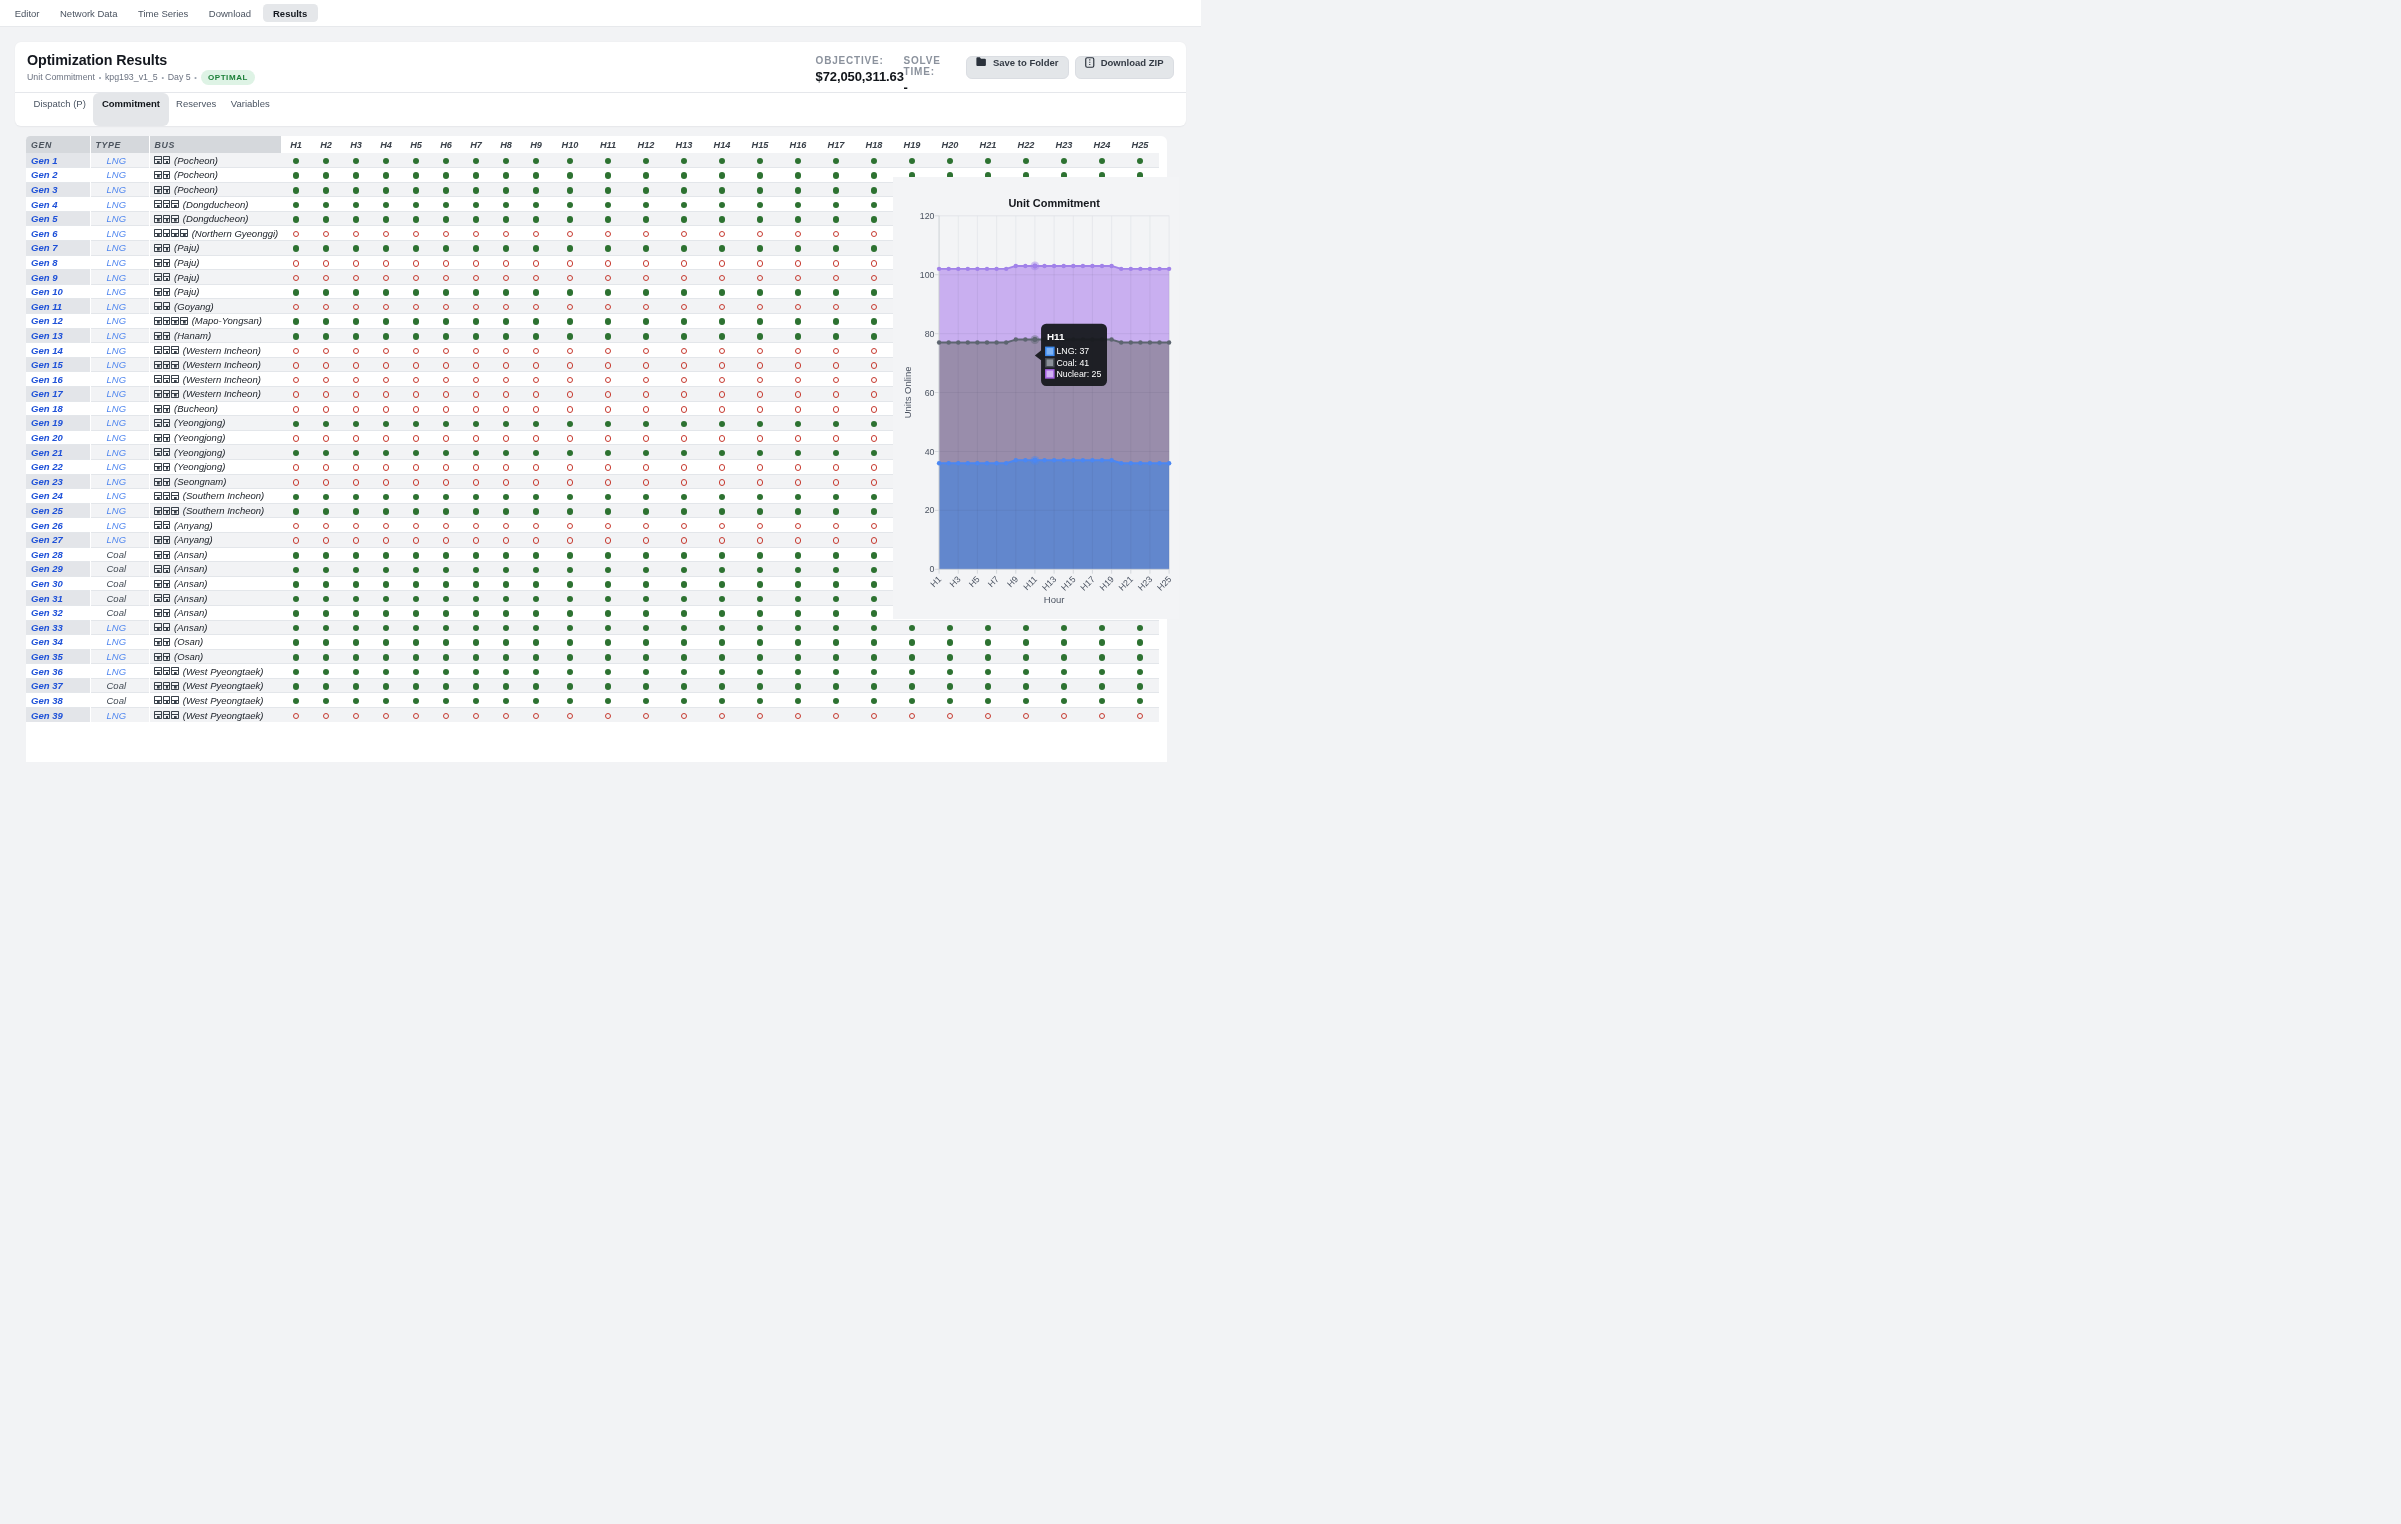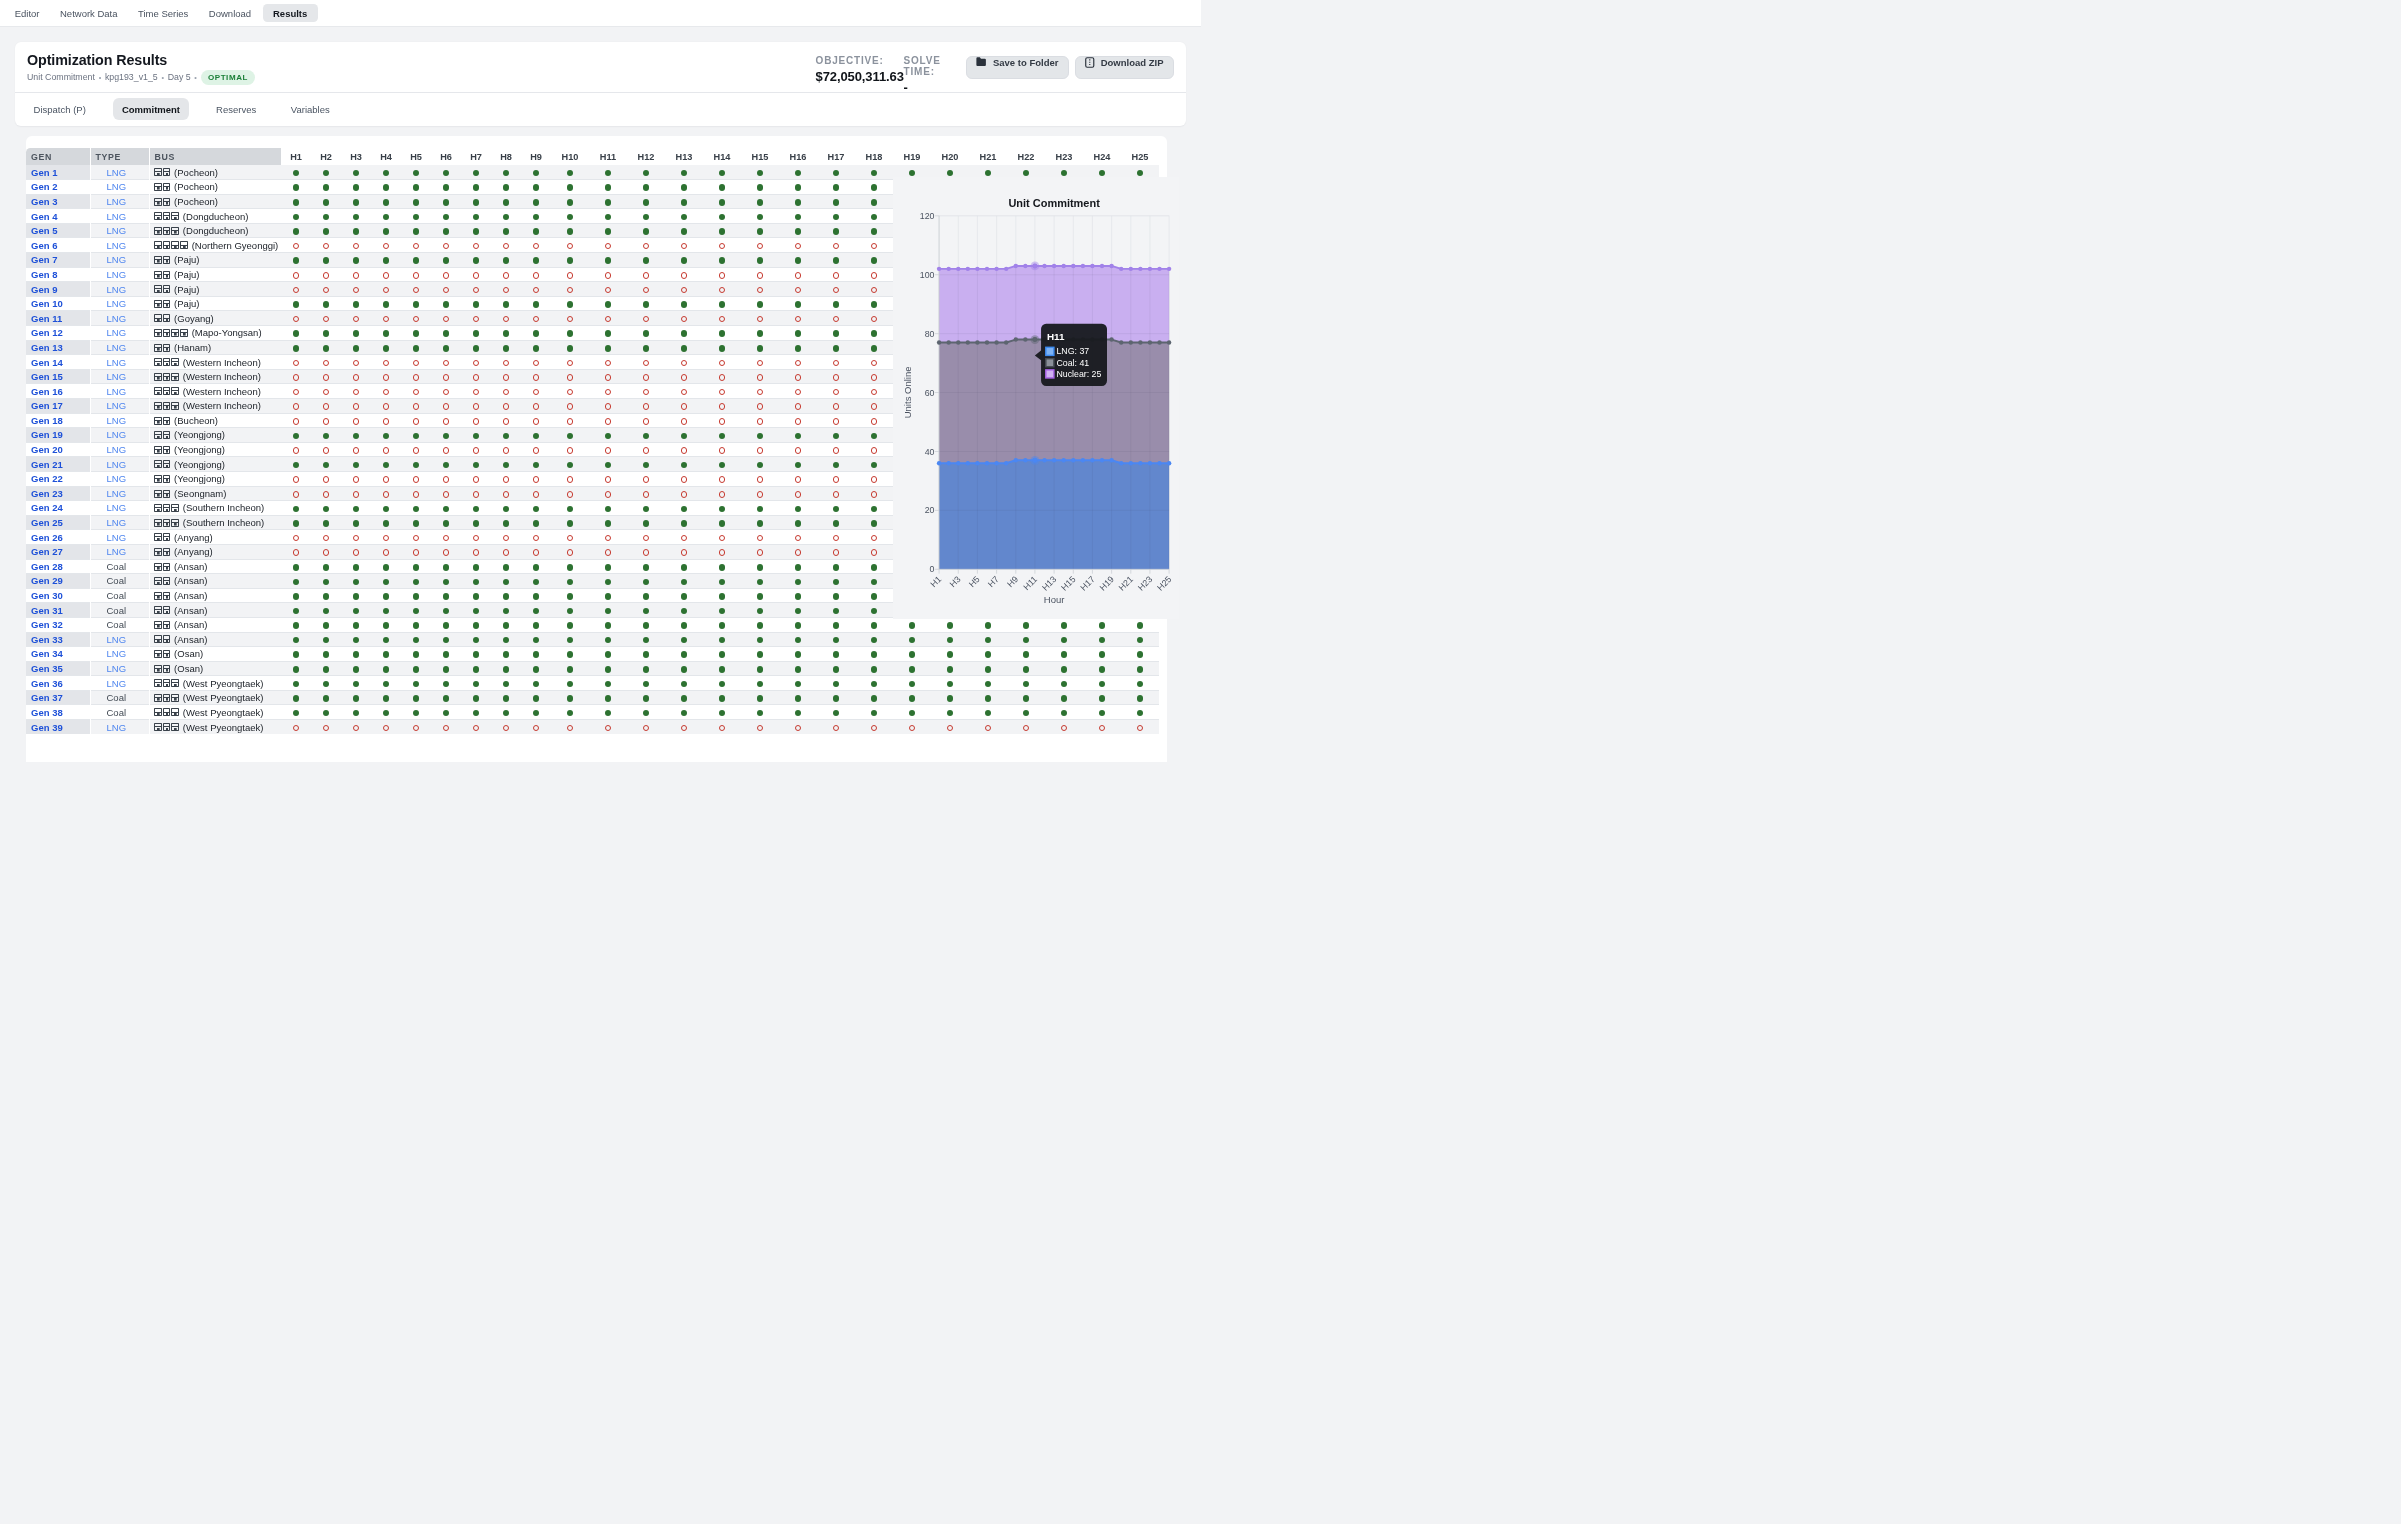--- a/index.html
+++ b/index.html
@@ -14,27 +14,27 @@
 .sub .dotsep { color:#9ca3af; font-size:7.3px; }
 .pill { background:#def3e5; color:#1a7f37; font-size:8px; font-weight:bold; letter-spacing:0.6px; padding:2.9px 7.3px; border-radius:731px; }
 .right { display:flex; align-items:flex-start; }
 .metric { width:88px; }
 .metric.m2 { width:62px; }
 .mlabel { font-size:10px; color:#8b929d; letter-spacing:0.8px; font-weight:bold; margin-top:2.9px; }
 .mval { font-size:13px; font-weight:bold; color:#101419; margin-top:3.7px; letter-spacing:-0.1px; }
 .btn { height:23px; margin-top:4.4px; background:#e3e6e9; border:0.7px solid #dadde2; border-radius:5.9px; display:flex; align-items:flex-start; padding:0 9.5px; font-size:9.5px; font-weight:bold; color:#333a44; }
 .btn svg { margin-right:5.9px; }
 .btn + .btn { margin-left:5.9px; }
-.tabs { border-top:0.7px solid #e5e7eb; height:34px; display:flex; align-items:center; padding:0 11.7px; gap:20px; }
+.tabs { border-top:0.7px solid #e5e7eb; height:34px; display:flex; padding:0 11.7px; gap:0; }
 .tab { font-size:9.5px; color:#4b5563; padding:5.9px 7.3px; }
 .tab.act { background:#e4e6e9; color:#101419; font-weight:bold; border-radius:5.9px; padding:5.9px 8.8px; }
 .panel { position:absolute; left:26px; top:136px; width:1141px; height:630px; background:#fff; border-radius:5.9px 5.9px 0 0; }
 .ptitle { padding:8.8px 10.2px 0 9.5px; font-size:10.6px; font-weight:bold; color:#14181f; }
 .sel { position:absolute; right:9.5px; top:5.1px; width:55px; height:14.6px; background:#e7e9ec; border:0.7px solid #ccd1d7; border-radius:4.4px; display:flex; align-items:center; justify-content:center; gap:4.4px; font-size:9.2px; font-weight:normal; color:#14181f; }
-table { border-collapse:collapse; table-layout:fixed; width:1133px; margin-top:12px; font-size:9.5px; }
+table { border-collapse:collapse; table-layout:fixed; width:1133px; margin-top:0; font-size:9.5px;font-style:italic; }
 th { height:17px; font-size:9.2px; text-align:left; }
 .gh { background:#d5d8dc; color:#4c545e; font-weight:bold; font-size:8.8px; letter-spacing:0.6px; padding-left:5.1px; }
 .gh1 { border-radius:4.4px 0 0 0; }
 .gh + .gh { border-left:0.7px solid #fff; }
 .hh { color:#394049; font-weight:bold; text-align:center; }
 td { height:14.6px; border-top:0.7px solid #e3e6ea; }
 tr:first-child td { border-top:none; }
 td.gen { font-weight:bold; color:#1d50d8; padding-left:5.1px; }
 td.type { padding-left:16px; border-left:0.7px solid #fff; }
 td.type.lng { color:#4f86ef; }

